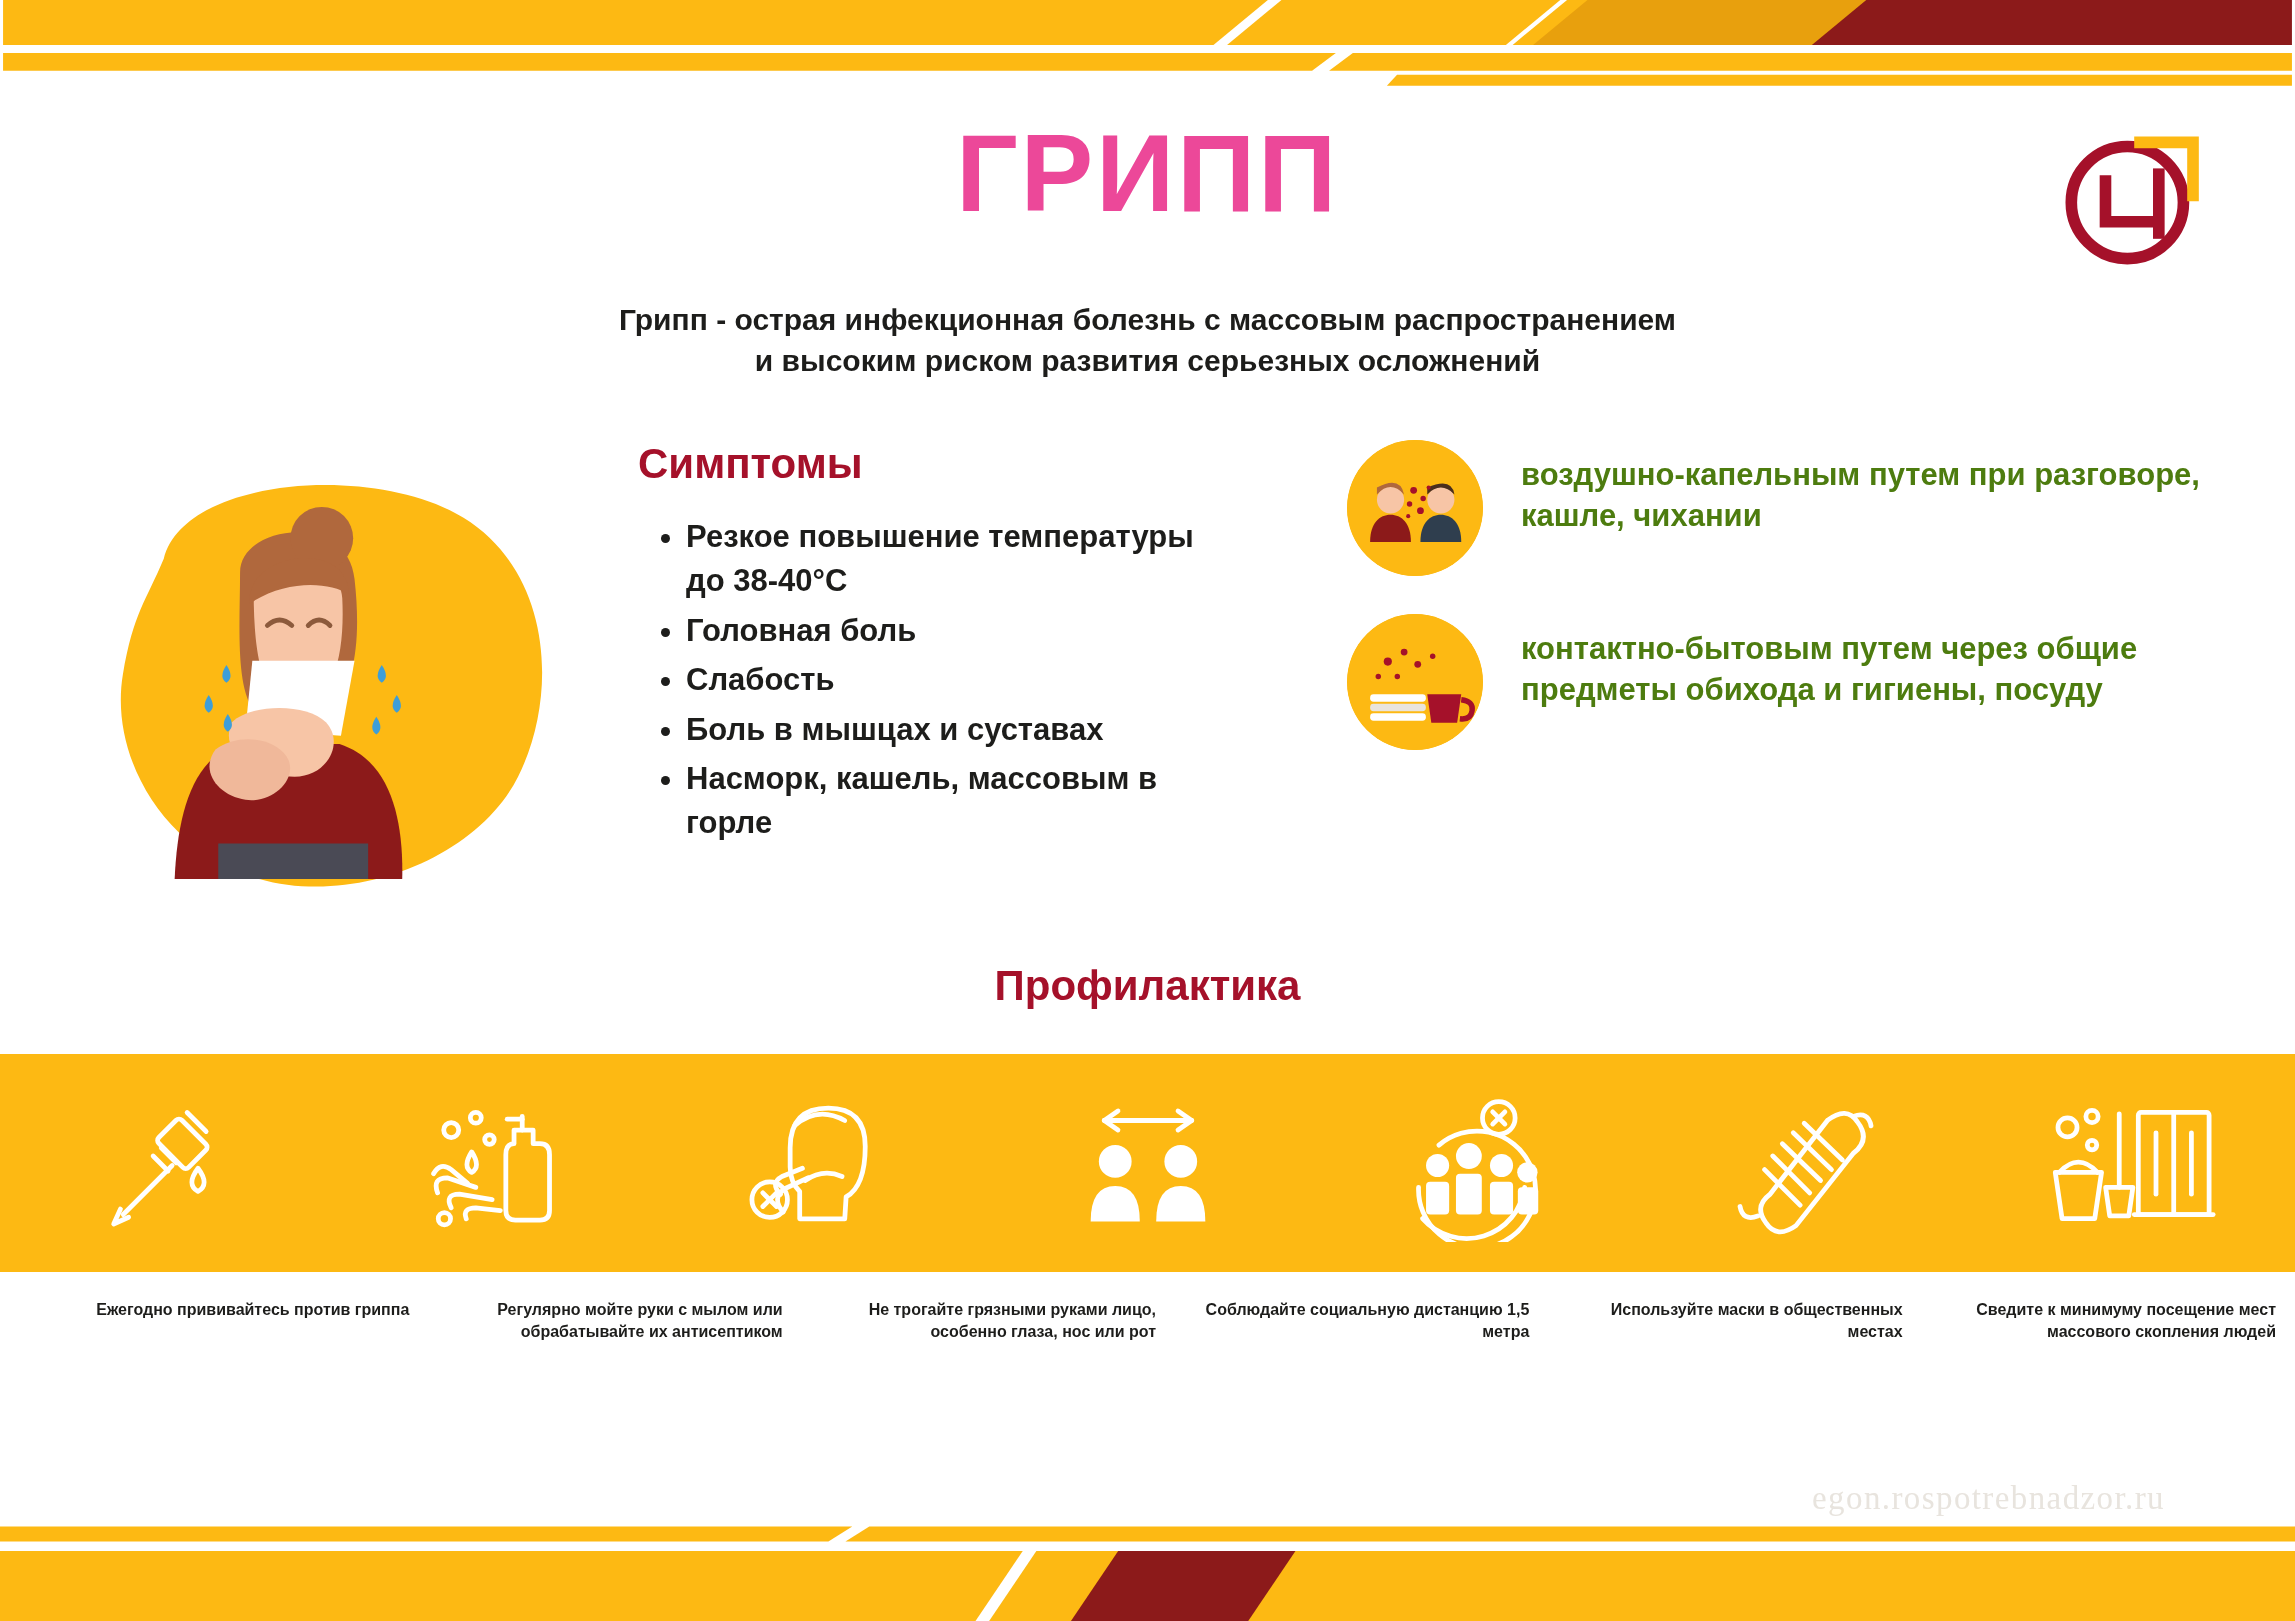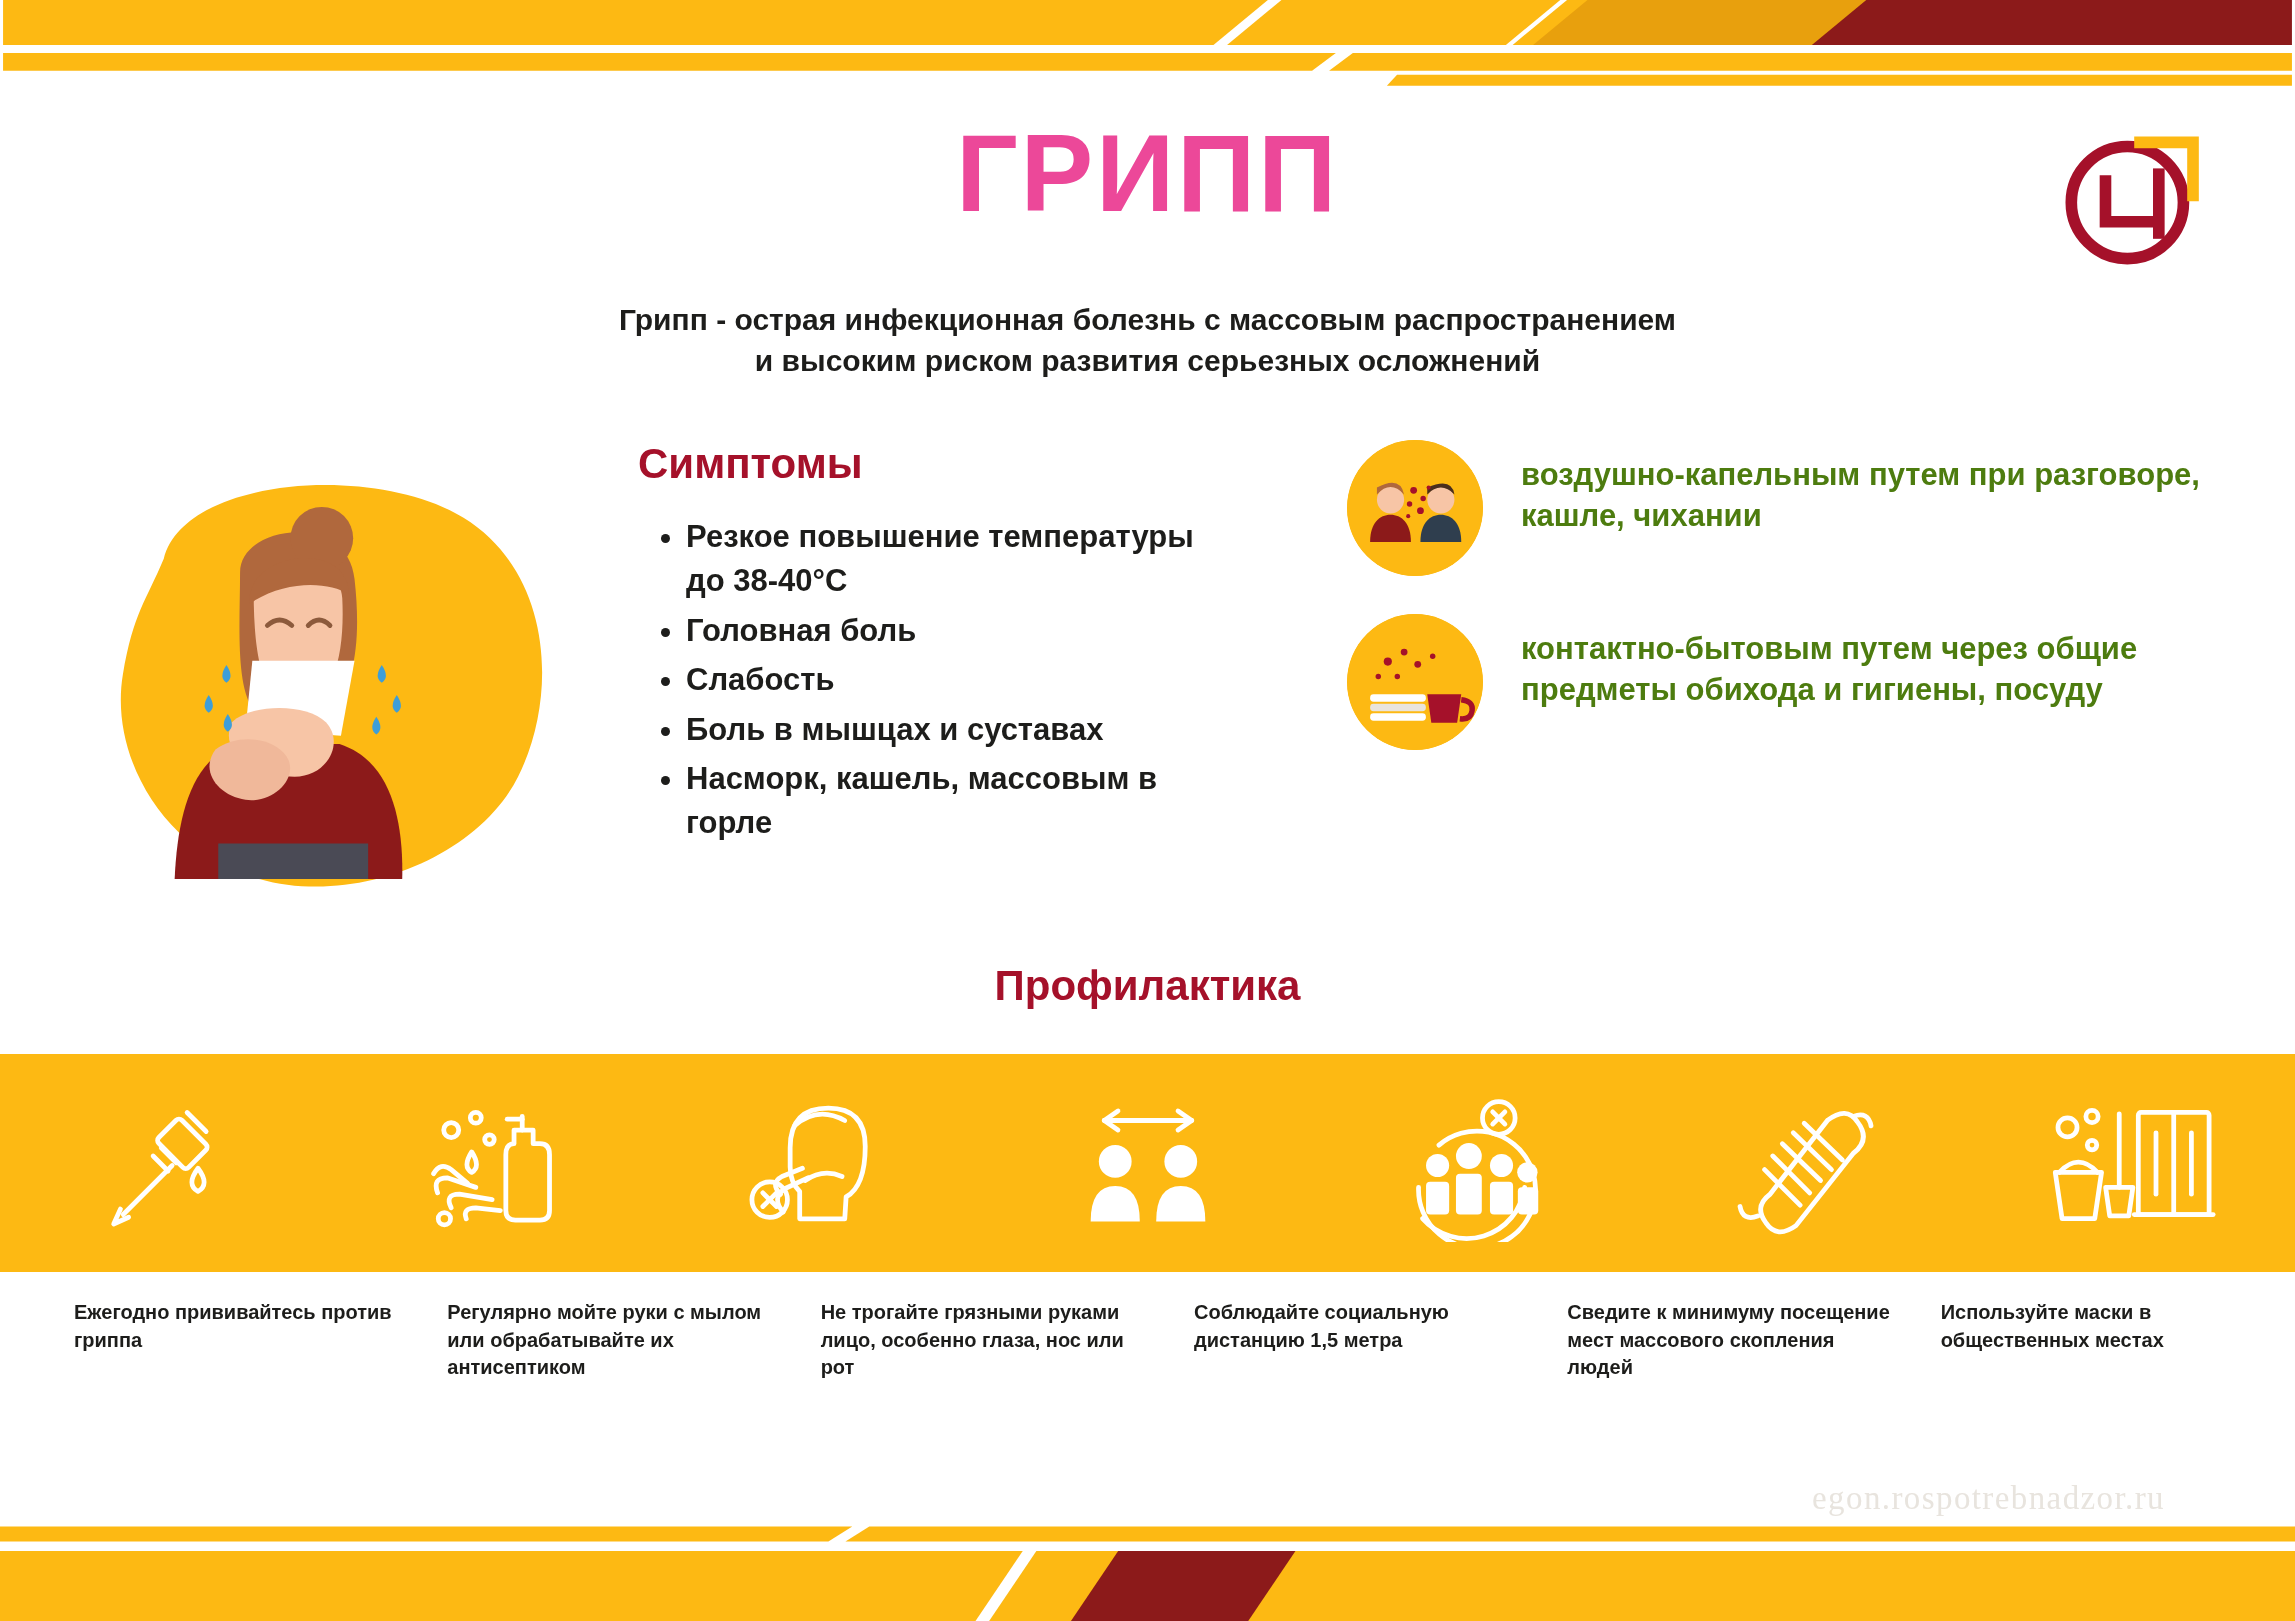--- a/index.html
+++ b/index.html
@@ -171,25 +171,26 @@
   .caption-row {
     position: absolute;
     top: 1299px;
     left: 0;
     width: 2295px;
     display: flex;
   }
   .caption-cell {
     flex: 1 1 0;
     padding: 0 19px 0 19px;
-    font-size: 20px;
+    font-size: 16px;
     font-weight: bold;
     color: #1d1d1b;
     line-height: 1.38;
     box-sizing: border-box;
+    text-align: right;
   }
   .caption-cell.first { padding-left: 74px; }
 
   
   .watermark {
     position: absolute;
     top: 1480px;
     right: 130px;
     font-family: "Liberation Serif", serif;
     font-size: 33px;
@@ -458,22 +459,22 @@
     </svg>
   </div>
 
 </div>
 
 <div class="caption-row">
   <div class="caption-cell first">Ежегодно прививайтесь против гриппа</div>
   <div class="caption-cell">Регулярно мойте руки с мылом или обрабатывайте их антисептиком</div>
   <div class="caption-cell">Не трогайте грязными руками лицо, особенно глаза, нос или рот</div>
   <div class="caption-cell">Соблюдайте социальную дистанцию 1,5 метра</div>
+  <div class="caption-cell">Используйте маски в общественных местах</div>
   <div class="caption-cell">Сведите к минимуму посещение мест массового скопления людей</div>
-  <div class="caption-cell">Используйте маски в общественных местах</div>
 </div>
 
 <div class="watermark">egon.rospotrebnadzor.ru</div>
 
 <div class="bottom-banner">
   <svg width="2295" height="123" viewBox="0 0 3366 180" xmlns="http://www.w3.org/2000/svg">
     <polygon points="0,40 1250,40 1215,62 0,62" fill="#fdb913"></polygon>
     <polygon points="1275,40 3366,40 3366,62 1240,62" fill="#fdb913"></polygon>
     <polygon points="0,76 1500,76 1430,180 0,180" fill="#fdb913"></polygon>
     <polygon points="1520,76 1700,76 1630,180 1450,180" fill="#fdb913"></polygon>

